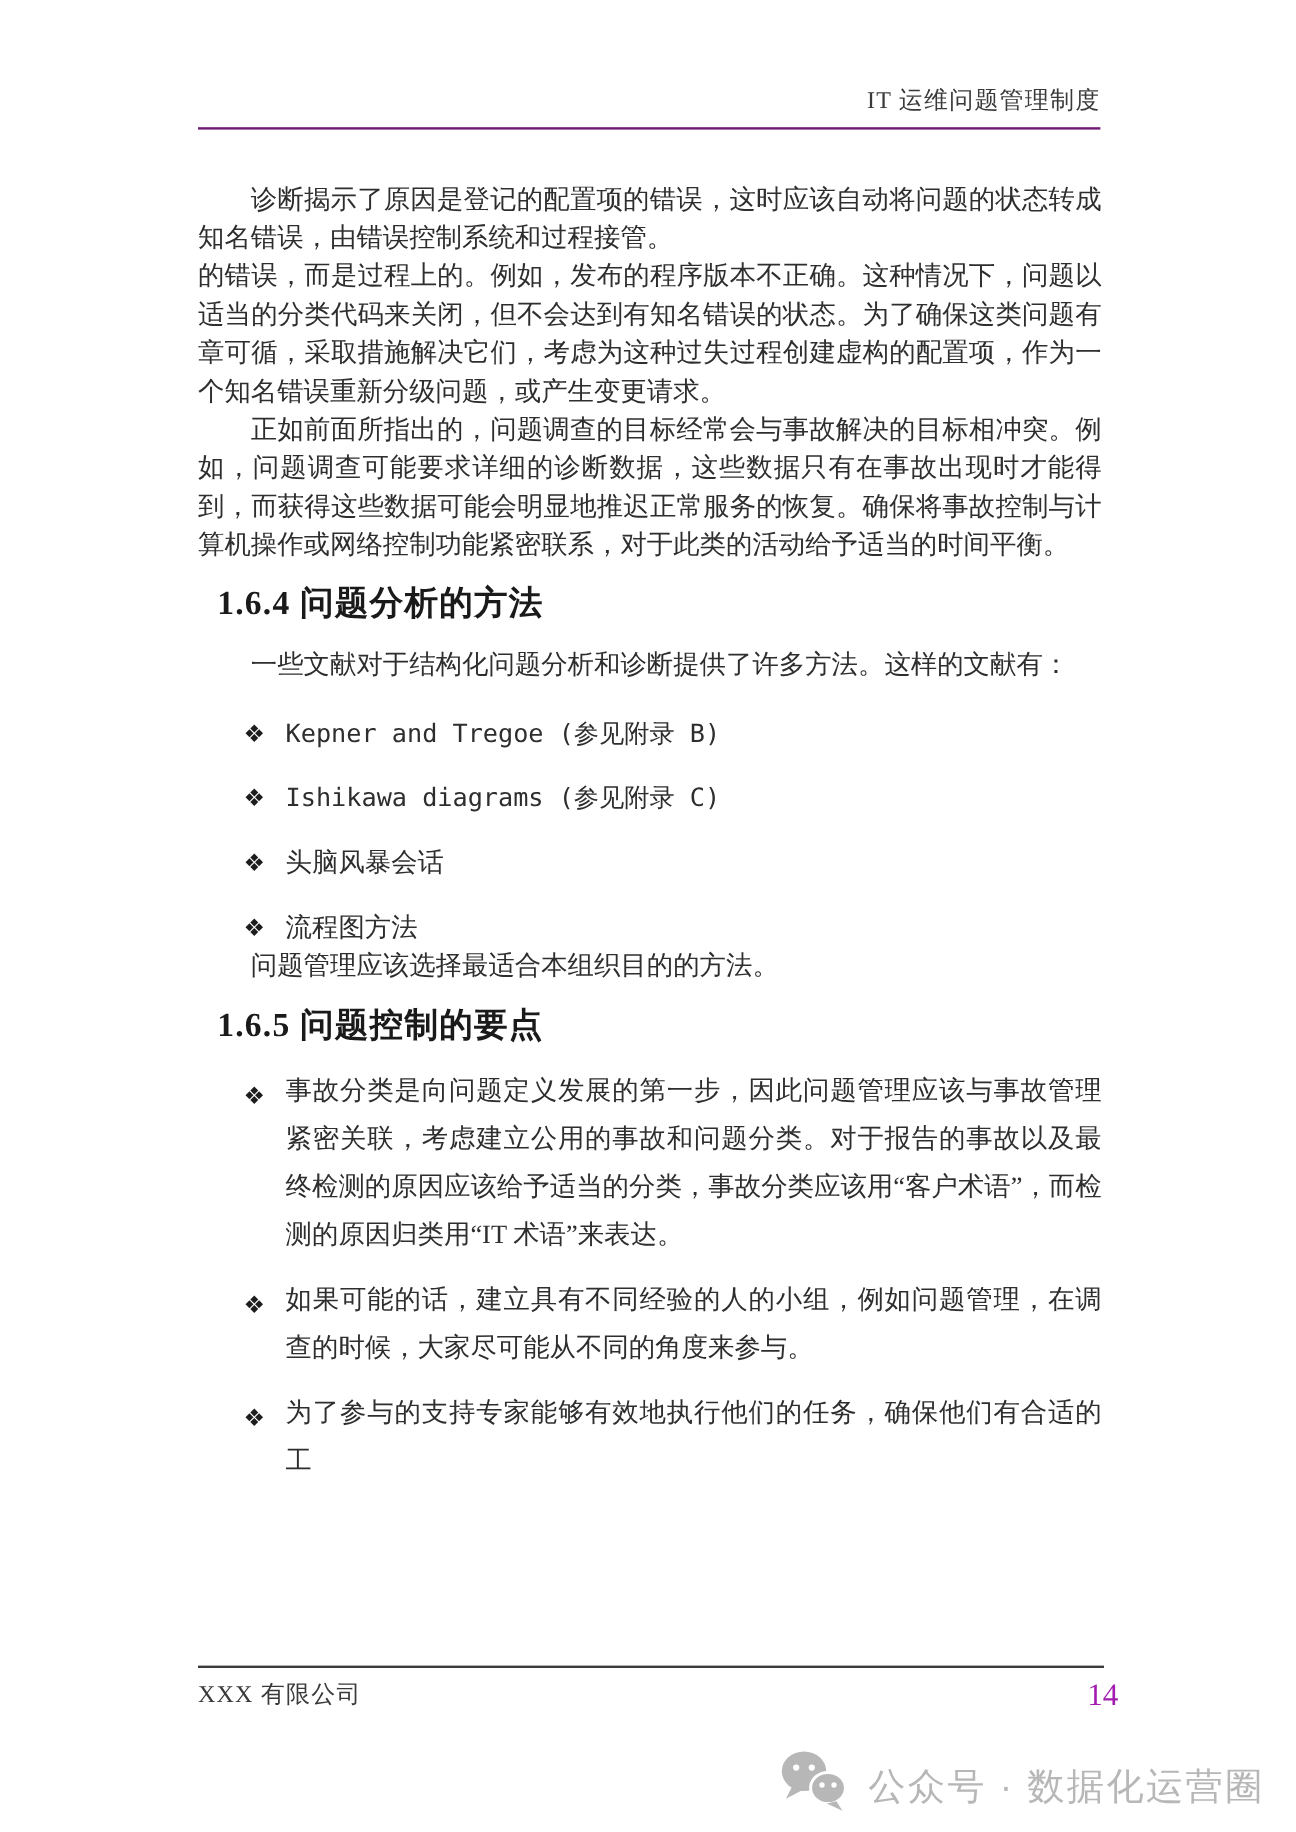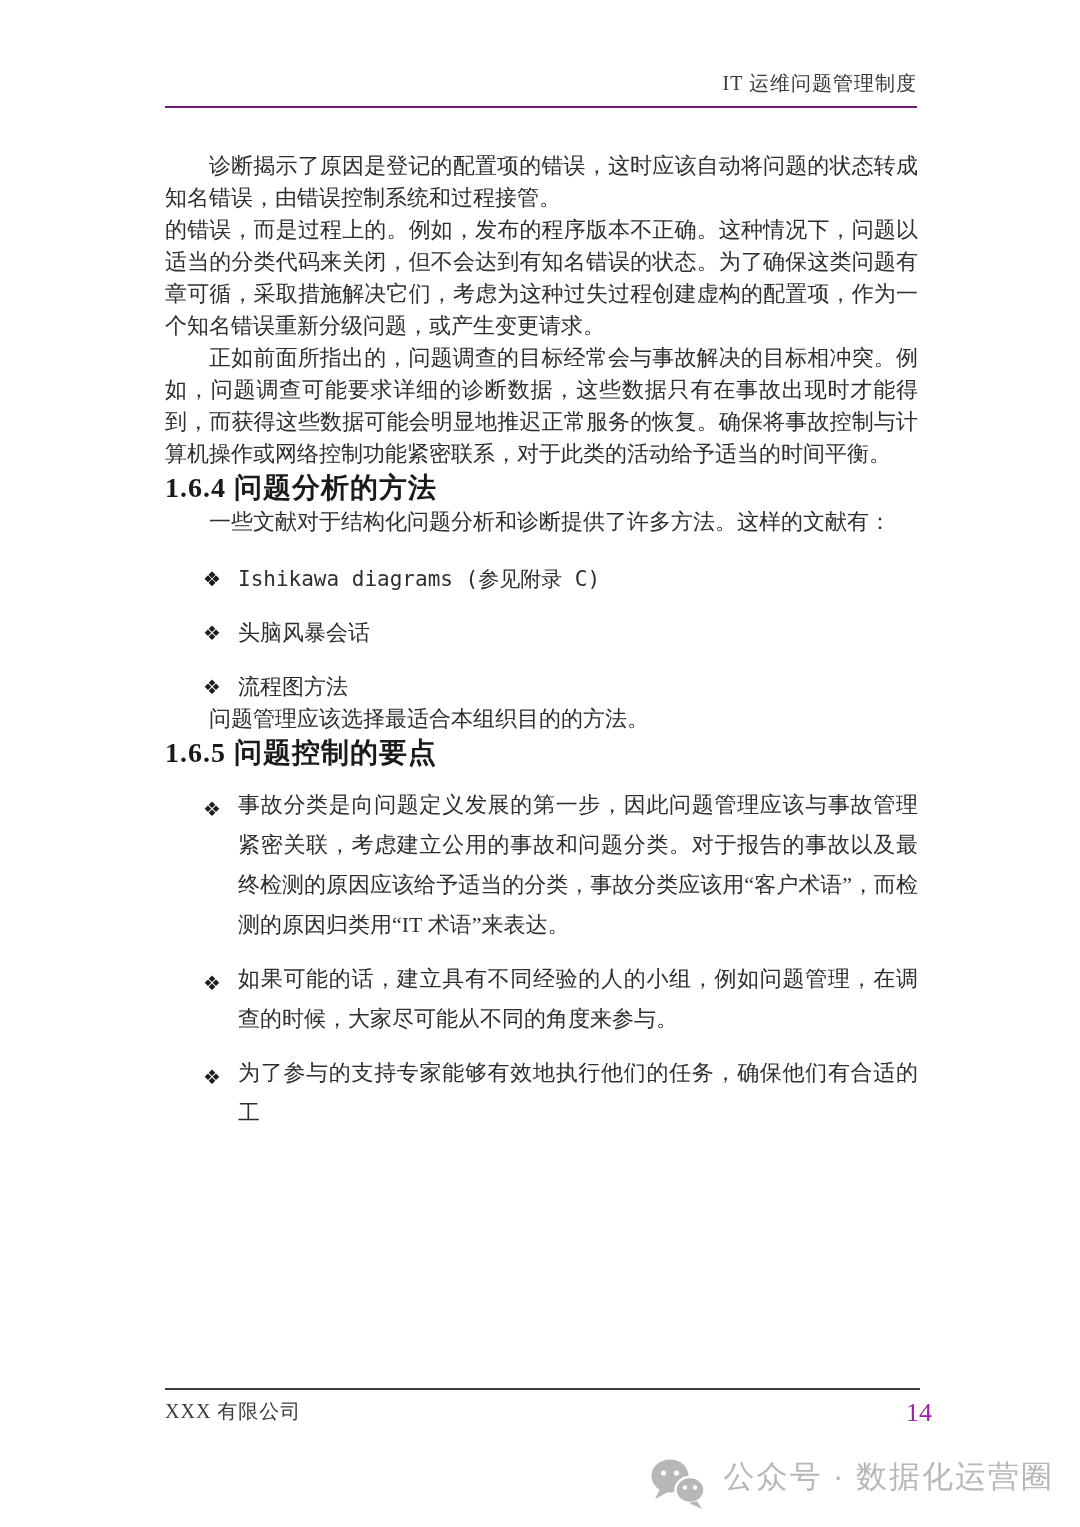--- a/index.html
+++ b/index.html
@@ -29,21 +29,21 @@
     font-size: 22px; line-height: 32px;
     text-align: justify;
   }
   .content p { margin: 0; }
   .para { text-indent: 2em; }
   .para.no-indent { text-indent: 0; }
   .p2 { margin-top: 30px; }
   .p3 { margin-top: 23px; }
 
   h2.sec-heading {
-    margin: 0; font-size: 28px; line-height: 36px;
+    margin: 16px; font-size: 28px; line-height: 36px;
     font-weight: bold; color: #1a1a1a;
     text-align: left; letter-spacing: 1px;
   }
   .h164 { margin-top: 36px; }
   .h165 { margin-top: 34px; }
 
   .intro164 { margin-top: 31px; }
   .closing164 { margin-top: 15px; }
   .intro165 { margin-top: 40px; }
 
@@ -70,21 +70,21 @@
   .footer-row {
     position: absolute; top: 1398px; left: 165px; width: 755px;
     display: flex; justify-content: space-between; align-items: flex-start; font-family: Liberation Serif, serif;
   }
   .footer-company { font-size: 20px; color: #3a3a3a; letter-spacing: 1px; }
   .footer-page { font-size: 26px; color: #a21caf; margin-right: -12px; }
 
   
   .watermark {
     position: absolute; top: 1456px; right: 26px;
-    display: flex; align-items: flex-start; gap: 14px;
+    display: flex; align-items: flex-end; gap: 14px;
   }
   .watermark-text {
     font-family: "Liberation Sans", "DejaVu Sans", sans-serif;
     font-size: 31px; color: #b7b7b7; letter-spacing: 2px;
     white-space: nowrap;
   }
   .wm-icon { display: block; }
 </style>
 </head>
 <body>
@@ -101,20 +101,21 @@
     <p class="para no-indent">的错误，而是过程上的。例如，发布的程序版本不正确。这种情况下，问题以适当的分类代码来关闭，但不会达到有知名错误的状态。为了确保这类问题有章可循，采取措施解决它们，考虑为这种过失过程创建虚构的配置项，作为一个知名错误重新分级问题，或产生变更请求。</p>
     <p class="para p3">正如前面所指出的，问题调查的目标经常会与事故解决的目标相冲突。例如，问题调查可能要求详细的诊断数据，这些数据只有在事故出现时才能得到，而获得这些数据可能会明显地推迟正常服务的恢复。确保将事故控制与计算机操作或网络控制功能紧密联系，对于此类的活动给予适当的时间平衡。</p>
 
     <h2 class="sec-heading h164">1.6.4  问题分析的方法</h2>
 
     <p class="para intro164">一些文献对于结构化问题分析和诊断提供了许多方法。这样的文献有：</p>
 
     <ul class="blist list164">
       <li class="bullet-item first mono">
         <span class="bullet-marker">❖</span>
+        <span>Kepner and Tregoe (参见附录 B)</span>
       </li>
       <li class="bullet-item mono">
         <span class="bullet-marker">❖</span>
         <span>Ishikawa diagrams (参见附录 C)</span>
       </li>
       <li class="bullet-item">
         <span class="bullet-marker">❖</span>
         <span>头脑风暴会话</span>
       </li>
       <li class="bullet-item">

